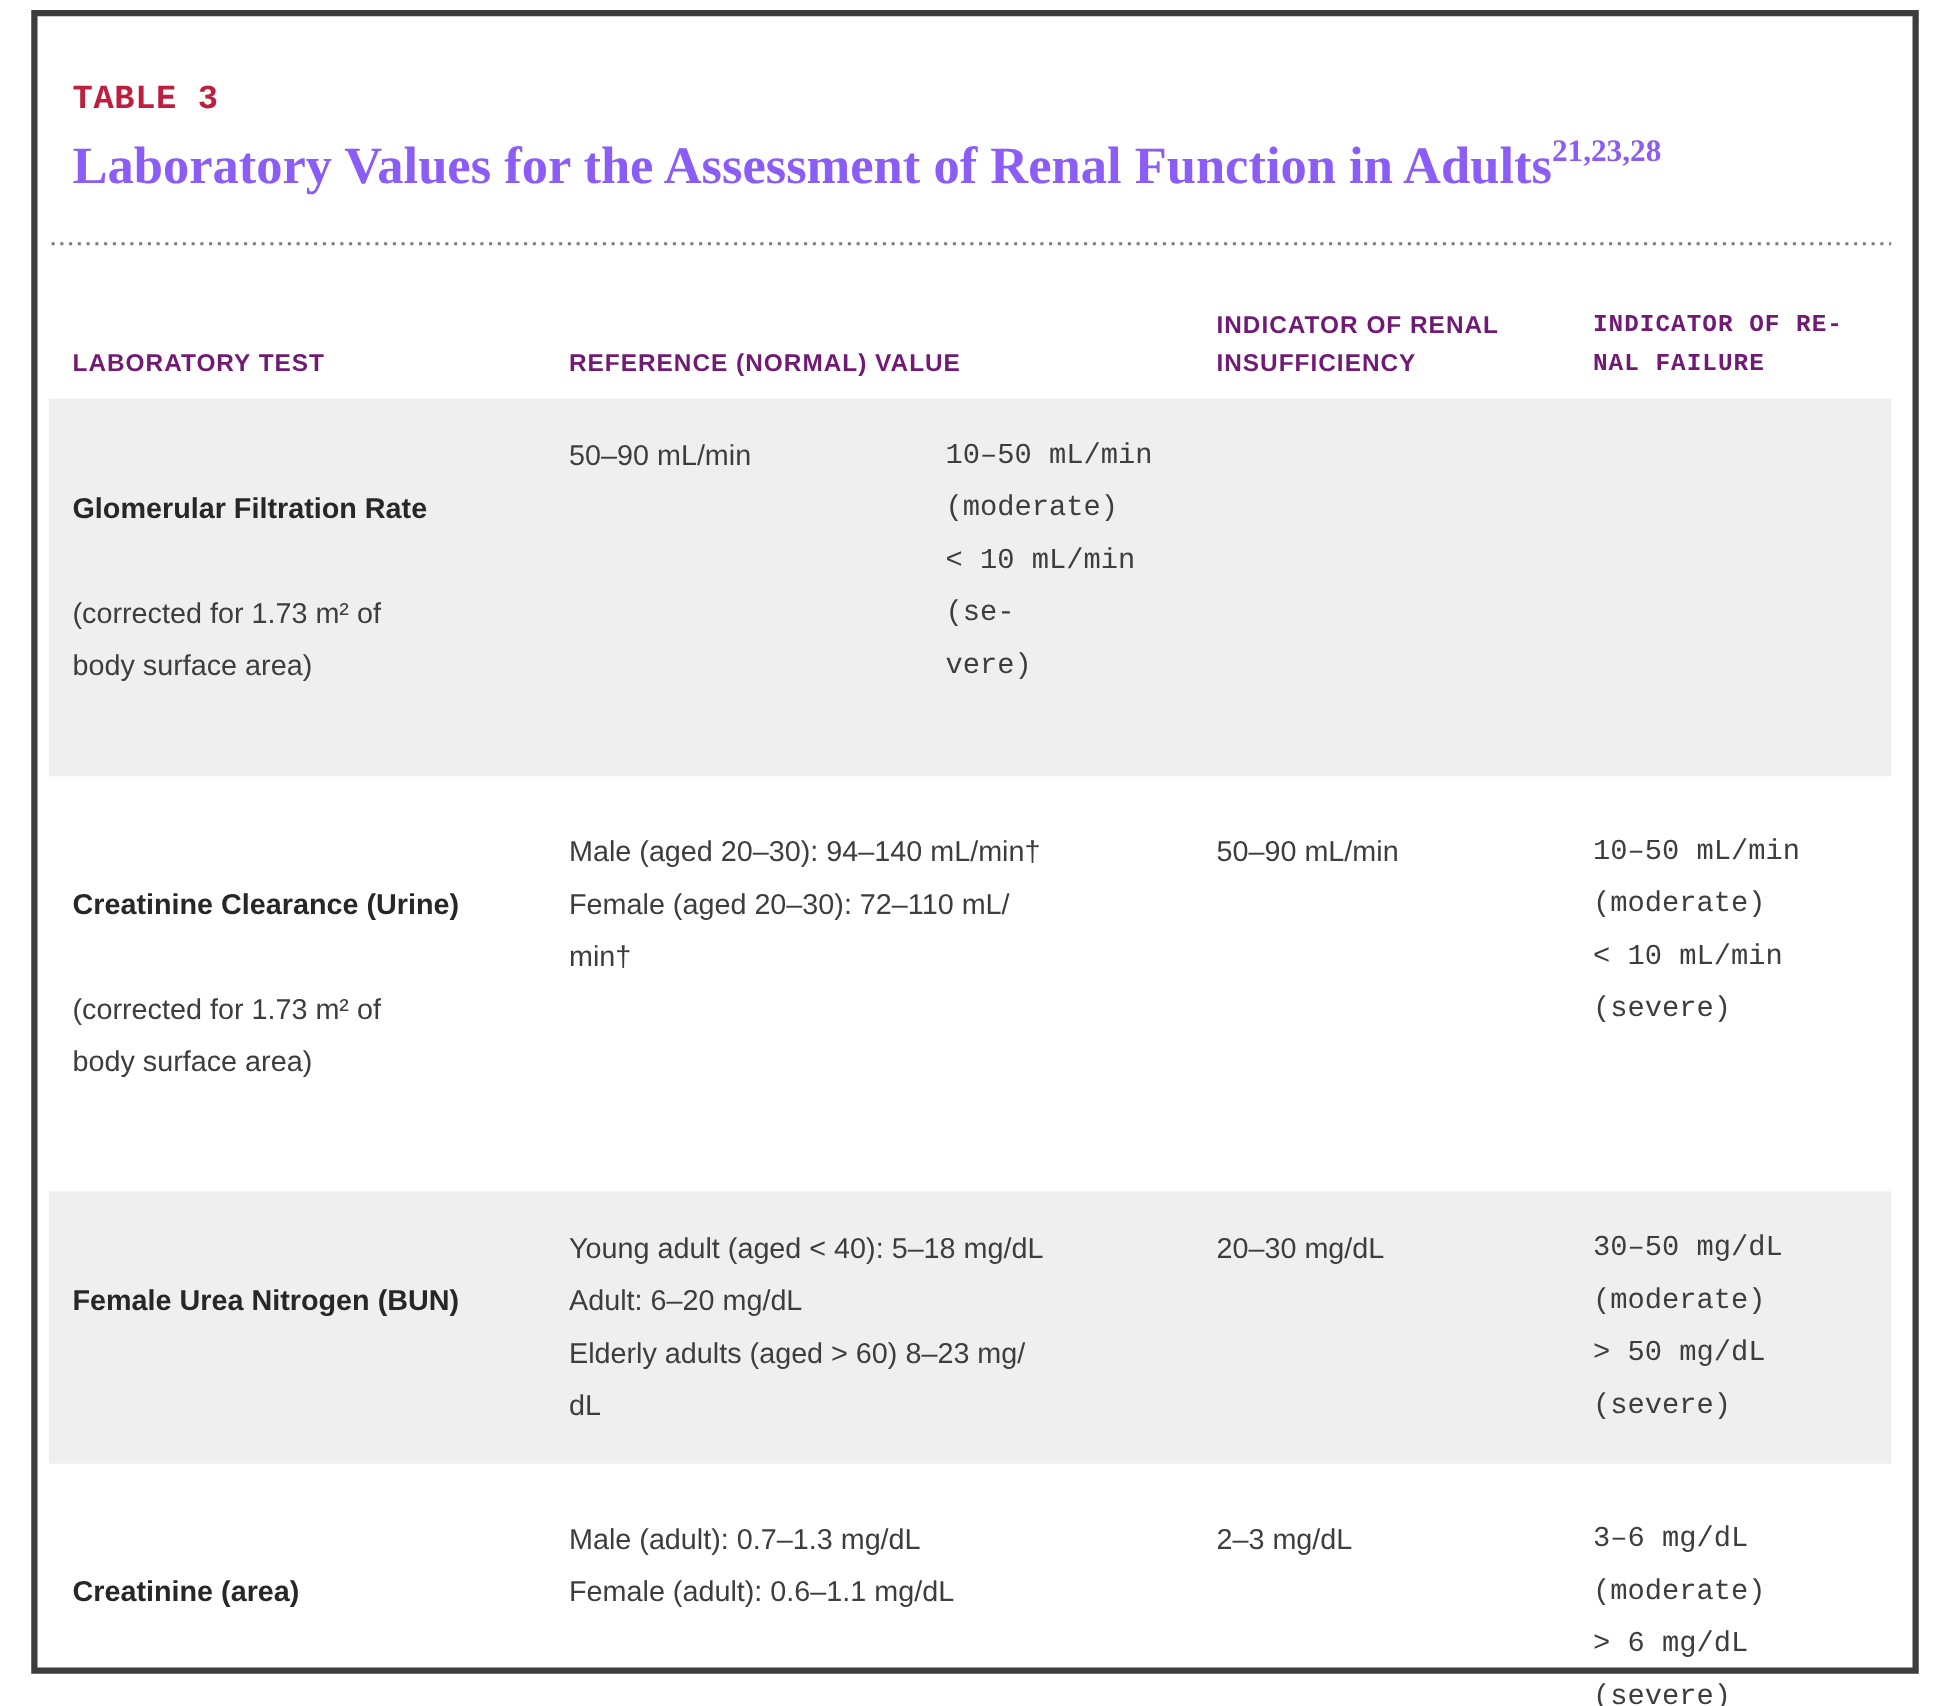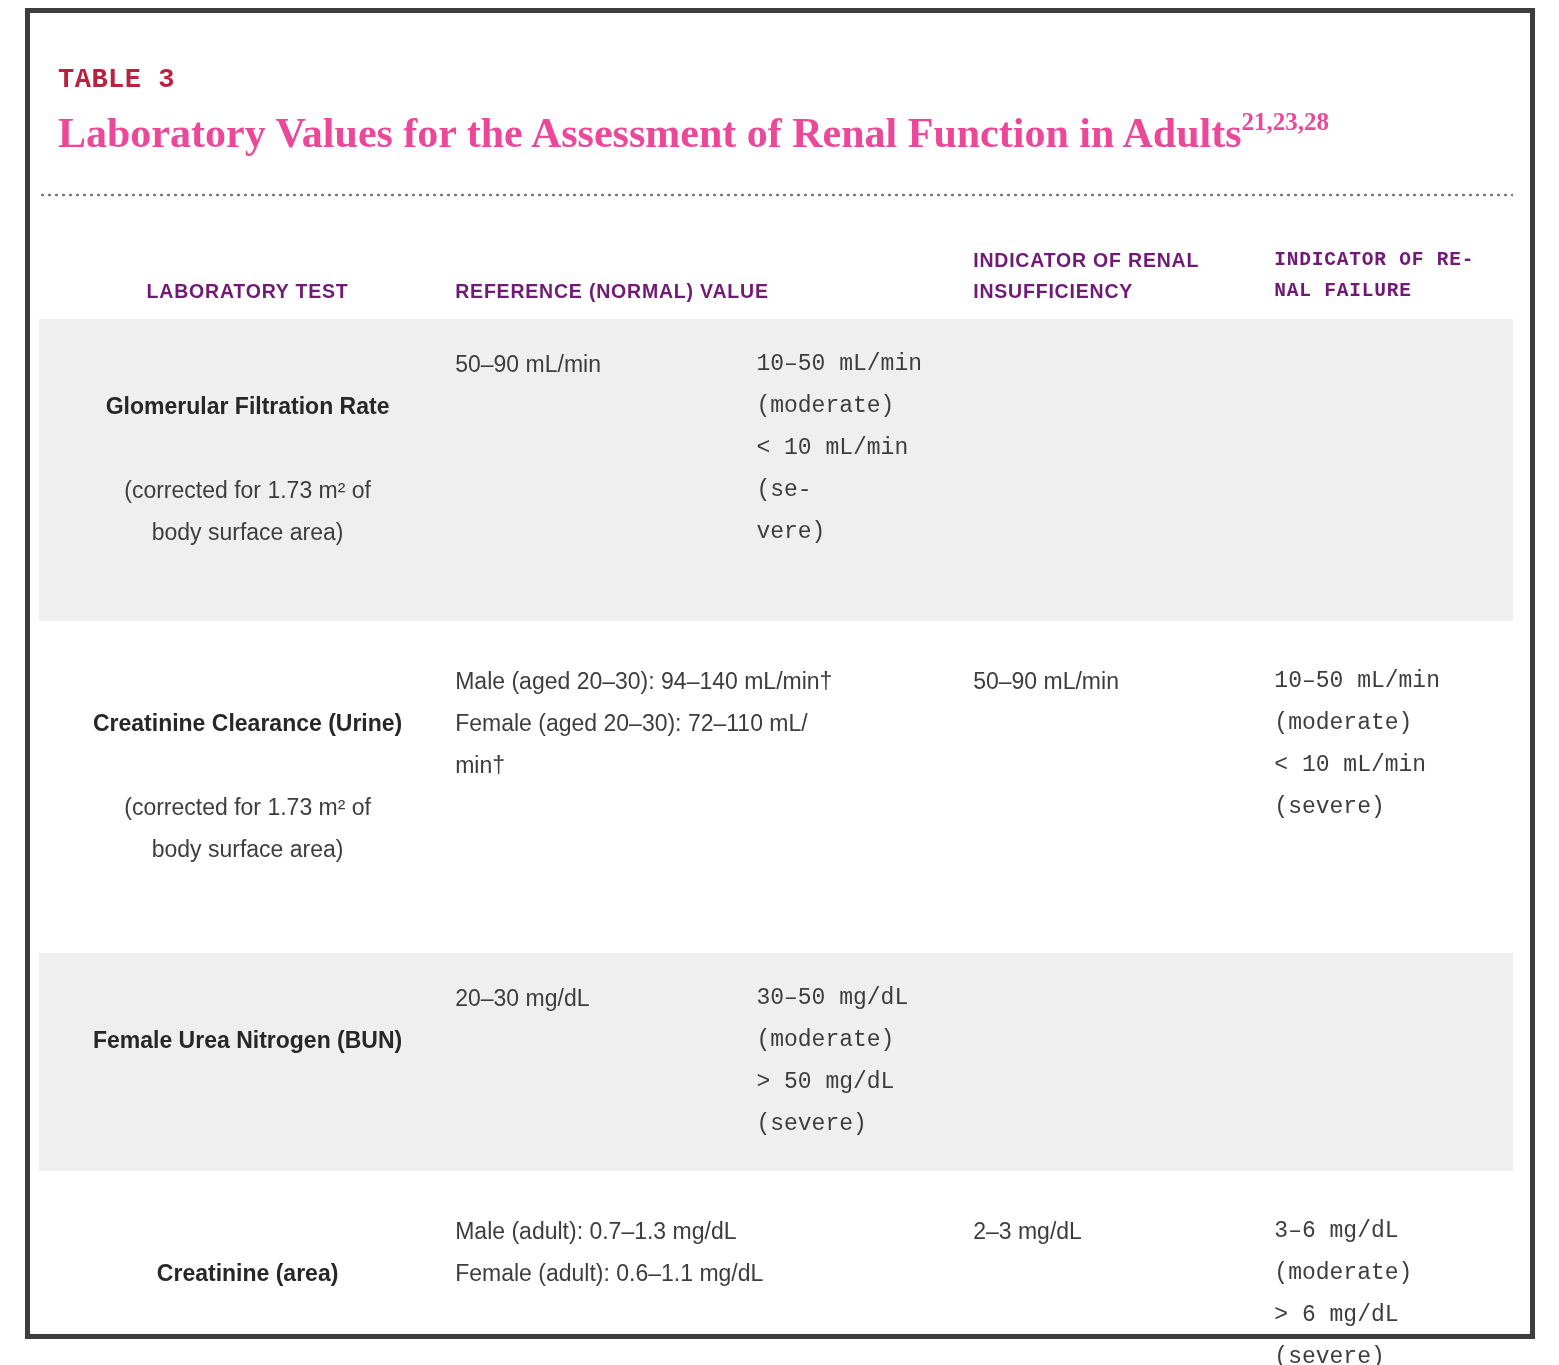--- a/index.html
+++ b/index.html
@@ -39,21 +39,21 @@
     font-size: 27px;
     letter-spacing: 0.5px;
     color: #bd1f3e;
   }
   .title {
     margin: 14px 0 0 0;
     font-family: "Liberation Serif", serif;
     font-weight: bold;
     font-size: 42px;
     line-height: 1.15;
-    color: #ec4899;
+    color: #8b5cf6;
   }
   .title sup {
     font-size: 25px;
     position: relative;
     top: -2px;
     vertical-align: super;
     line-height: 0;
   }
   .dotted-divider {
     margin-top: 36px;
@@ -88,21 +88,21 @@
     background: #efefef;
   }
   .td {
     font-size: 23px;
     line-height: 42px;
     color: #3d3d3d;
     white-space: pre-line;
     box-sizing: border-box;
     padding-right: 18px;
   }
-  .col1 { width: 27.3%; text-align: center; }
+  .col1 { width: 27.3%; }
   .col2 { width: 35.6%; }
   .col3 { width: 20.7%; }
   .col4 { width: 16.4%; font-family: Liberation Mono, monospace; }
   .test-name {
     font-weight: bold;
     color: #272727;
   }
   .test-note {
     white-space: pre-line;
   }
@@ -158,20 +158,24 @@
           <div class="td col4">10–50 mL/min
 (moderate)
 &lt; 10 mL/min
 (severe)</div>
         </div>
 
         <div class="trow shaded">
           <div class="td col1">
             <div class="test-name">Female Urea Nitrogen (BUN)</div>
           </div>
+          <div class="td col2">Young adult (aged &lt; 40): 5–18 mg/dL
+Adult: 6–20 mg/dL
+Elderly adults (aged &gt; 60) 8–23 mg/
+dL</div>
           <div class="td col3">20–30 mg/dL</div>
           <div class="td col4">30–50 mg/dL
 (moderate)
 &gt; 50 mg/dL
 (severe)</div>
         </div>
 
         <div class="trow">
           <div class="td col1">
             <div class="test-name">Creatinine (area)</div>

